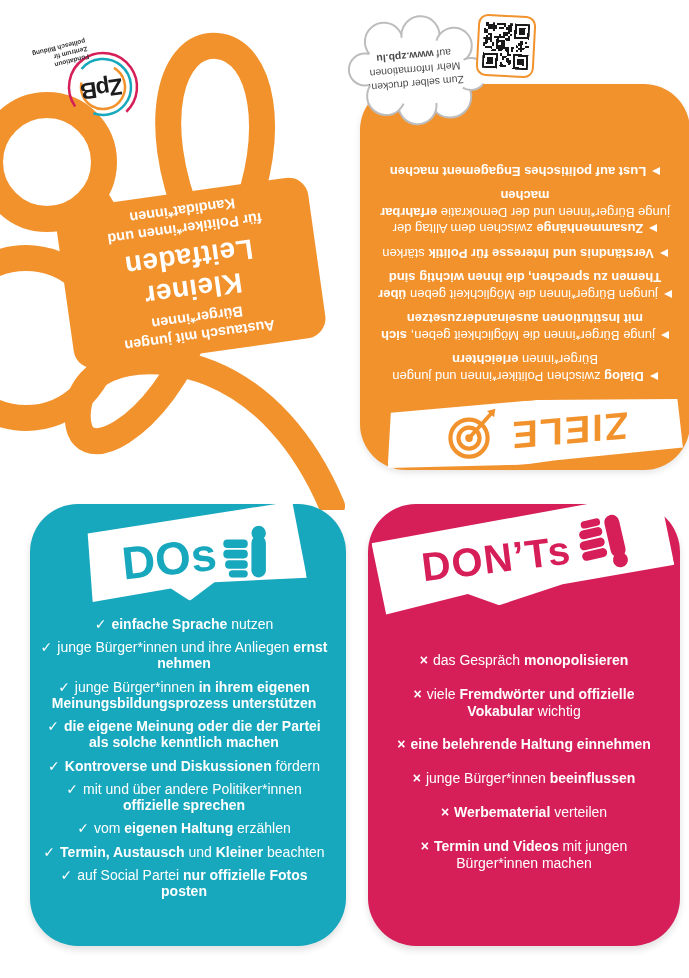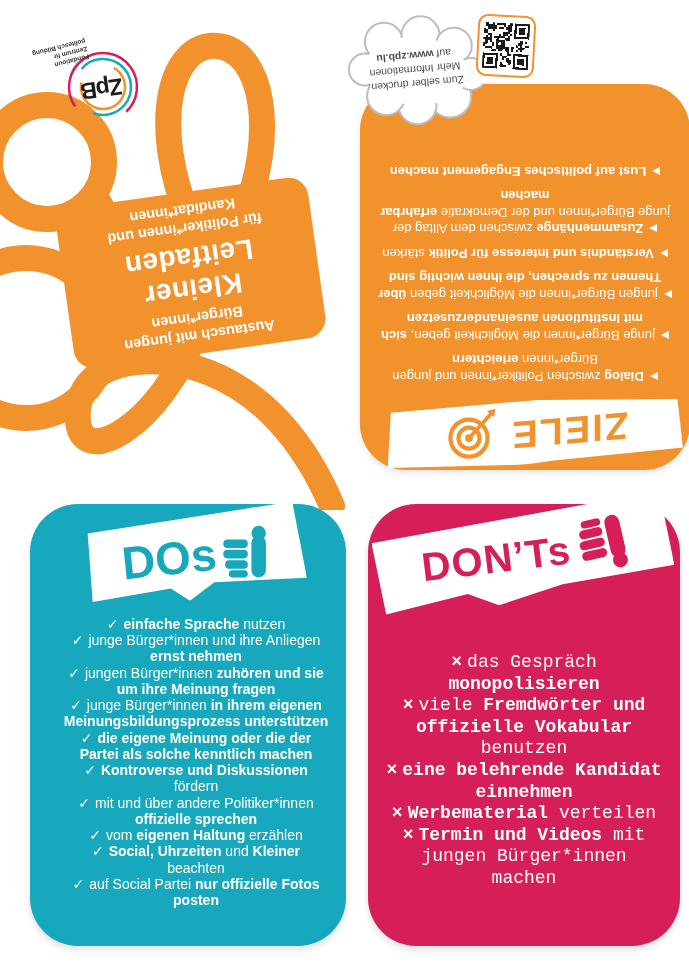--- a/index.html
+++ b/index.html
@@ -37,22 +37,22 @@
     position:absolute; top:6px; left:2px; width:302px; height:64px; background:#fff;
     clip-path:polygon(2% 14%, 45% 4%, 55% 0%, 100% 6%, 98% 92%, 50% 100%, 3% 90%);
     transform:rotate(-3deg);
     display:flex; align-items:center; justify-content:center; gap:10px;
   }
   .ziele-word { font-size:38px; font-weight:700; color:#F2922D; letter-spacing:2px;
     transform:skewX(-5deg) rotate(-2deg); }
   
   .blist { position:absolute; display:flex; flex-direction:column; color:#fff; text-align:center; }
   .ziele-list { top:86px; left:18px; right:18px; gap:8px; font-size:13px; line-height:1.27; }
-  .dos-list   { top:112px; left:32px; right:16px; font-size:14px; line-height:1.16; }
-  .donts-list { top:148px; left:16px; right:16px; gap:0; font-size:18px; line-height:1.2;font-family:Liberation Mono, monospace; }
+  .dos-list   { top:112px; left:8px; right:16px; gap:7px; font-size:14px; line-height:1.16; }
+  .donts-list { top:148px; left:16px; right:16px; gap:17px; font-size:14px; line-height:1.2; }
   .li b { font-weight:700; }
   .mk { font-weight:700; margin-right:5px; }
   .tri { display:inline-block; width:0; height:0; border-style:solid;
     border-width:4.5px 0 4.5px 8px; border-color:transparent transparent transparent #fff;
     margin-right:6px; }
   
   .cloud { position:absolute; left:346px; top:14px; width:138px; height:112px; z-index:3; transform:rotate(184deg); }
   .cloud-text { position:absolute; inset:0; display:flex; flex-direction:column; align-items:center;
     justify-content:center; transform:rotate(-9deg); font-size:10.5px; color:#4c4c4c; line-height:1.35; text-align:center; }
   
@@ -290,27 +290,26 @@
           <rect x="6" y="43" width="25" height="9.5" rx="4.5"></rect>
           <rect x="10" y="54" width="21" height="8" rx="4"></rect>
           <rect x="35" y="16" width="16" height="46" rx="8"></rect>
           <circle cx="43" cy="13" r="8"></circle>
         </g>
       </svg>
     </div>
     <div class="blist dos-list">
         <div class="li"><span class="mk">✓</span><b>einfache Sprache</b><span> nutzen</span></div>
         <div class="li"><span class="mk">✓</span><span>junge Bürger*innen und ihre Anliegen </span><b>ernst nehmen</b></div>
-        <div class="li"><span class="mk">✓</span><span>jungen Bürger*innen </span><b>zuhören und sie um ihre Meinung fragen</b></div>
         <div class="li"><span class="mk">✓</span><span>junge Bürger*innen </span><b>in ihrem eigenen Meinungsbildungsprozess unterstützen</b></div>
         <div class="li"><span class="mk">✓</span><b>die eigene Meinung oder die der Partei als solche kenntlich machen</b></div>
         <div class="li"><span class="mk">✓</span><b>Kontroverse und Diskussionen</b><span> fördern</span></div>
         <div class="li"><span class="mk">✓</span><span>mit und über andere Politiker*innen </span><b>offizielle sprechen</b></div>
         <div class="li"><span class="mk">✓</span><span>vom </span><b>eigenen Haltung</b><span> erzählen</span></div>
-        <div class="li"><span class="mk">✓</span><b>Social, Uhrzeiten</b><span> und </span><b>Kleiner</b><span> beachten</span></div>
+        <div class="li"><span class="mk">✓</span><b>Termin, Austausch</b><span> und </span><b>Kleiner</b><span> beachten</span></div>
         <div class="li"><span class="mk">✓</span><span>auf Social Partei </span><b>nur offizielle Fotos posten</b></div>
       </div>
   </div>
 
   <div class="donts-card">
     <div class="banner donts-banner">
       <span class="donts-word">DON’Ts</span>
       <svg class="thumb" width="60" height="60" viewBox="0 0 64 64" fill="#D61F58">
         <g transform="translate(0,64) scale(1,-1)">
           <g transform="rotate(6 32 32)">
@@ -319,20 +318,21 @@
             <rect x="6" y="43" width="25" height="9.5" rx="4.5"></rect>
             <rect x="10" y="54" width="21" height="8" rx="4"></rect>
             <rect x="35" y="16" width="16" height="46" rx="8"></rect>
             <circle cx="43" cy="13" r="8"></circle>
           </g>
         </g>
       </svg>
     </div>
     <div class="blist donts-list">
         <div class="li"><span class="mk">×</span><span>das Gespräch </span><b>monopolisieren</b></div>
-        <div class="li"><span class="mk">×</span><span>viele </span><b>Fremdwörter und offizielle Vokabular</b><span> benutzen</span></div>
-        <div class="li"><span class="mk">×</span><b>eine belehrende Kandidat einnehmen</b></div>
+        <div class="li"><span class="mk">×</span><span>viele </span><b>Fremdwörter und offizielle Vokabular</b><span> wichtig</span></div>
+        <div class="li"><span class="mk">×</span><b>eine belehrende Haltung einnehmen</b></div>
+        <div class="li"><span class="mk">×</span><span>junge Bürger*innen </span><b>beeinflussen</b></div>
         <div class="li"><span class="mk">×</span><b>Werbematerial</b><span> verteilen</span></div>
         <div class="li"><span class="mk">×</span><b>Termin und Videos</b><span> mit jungen Bürger*innen machen</span></div>
       </div>
   </div>
 
 </div>
 
 </body></html>

